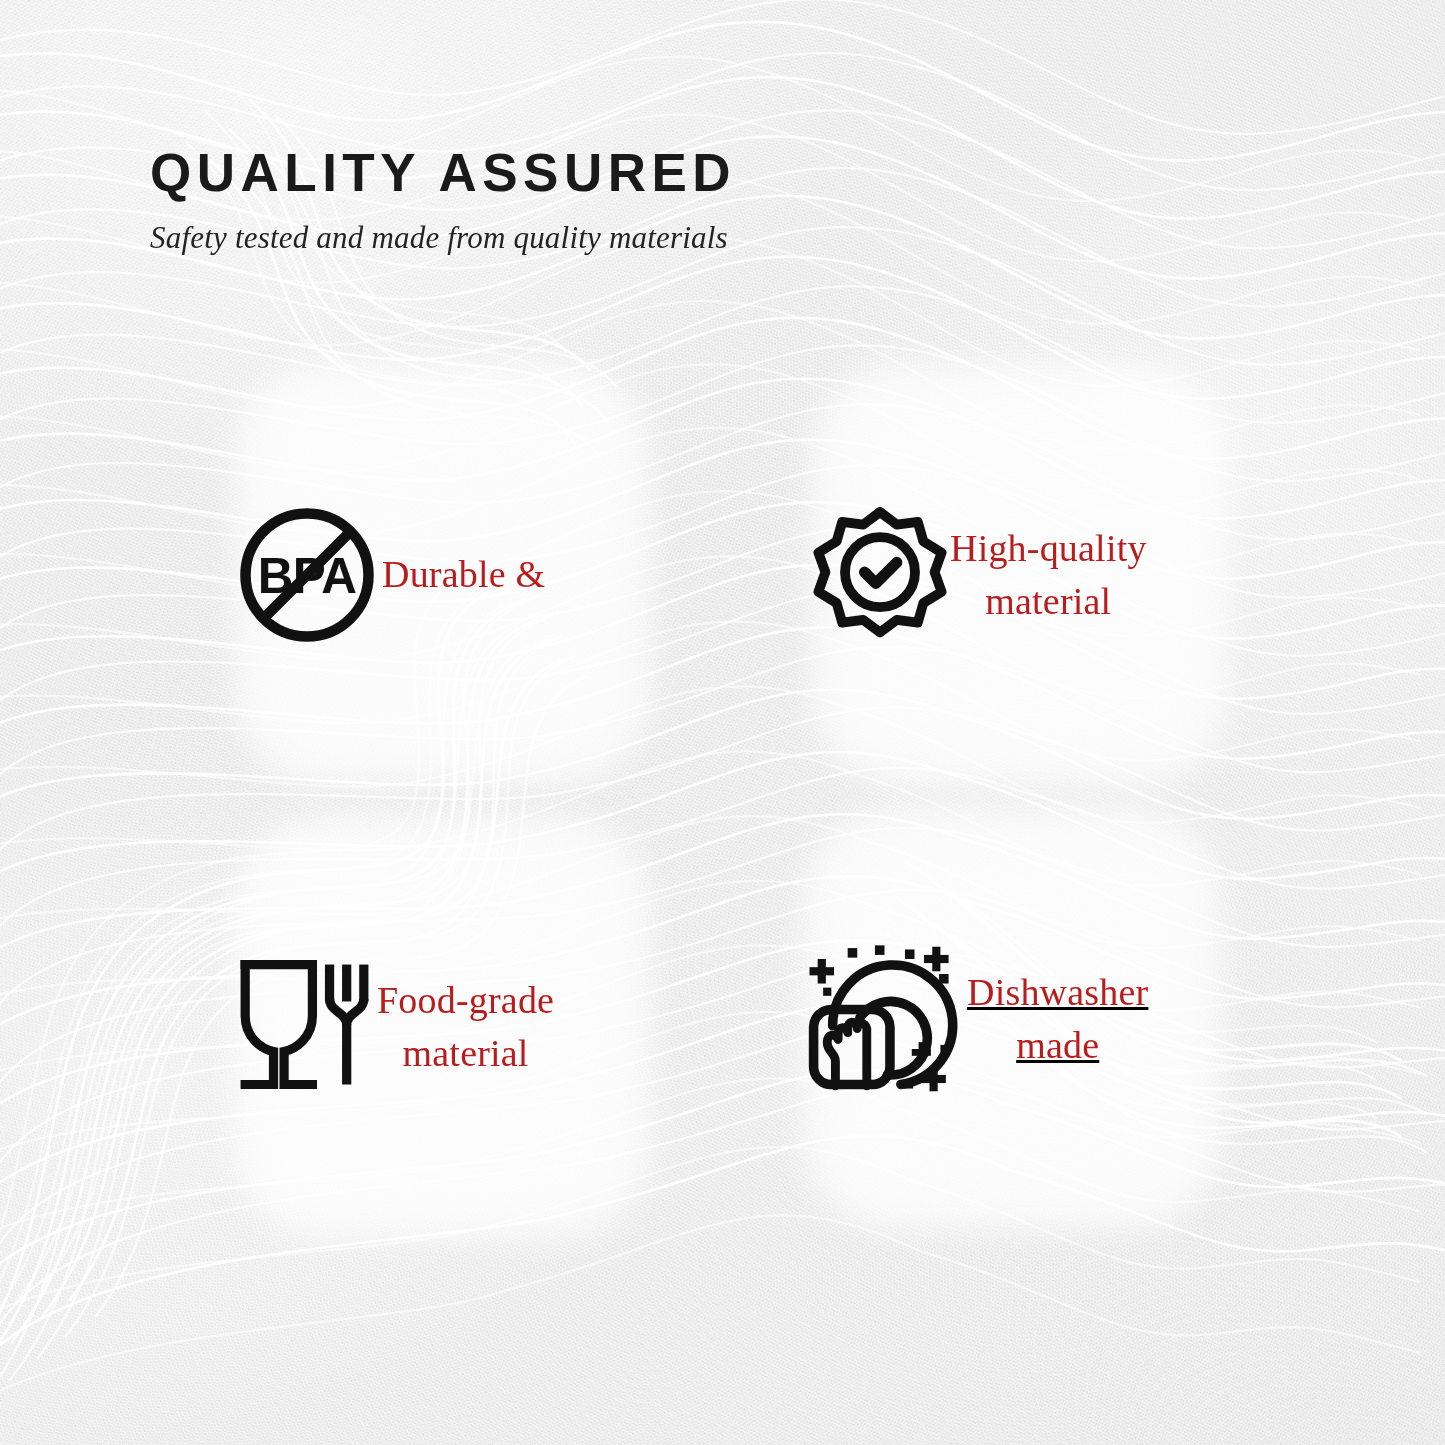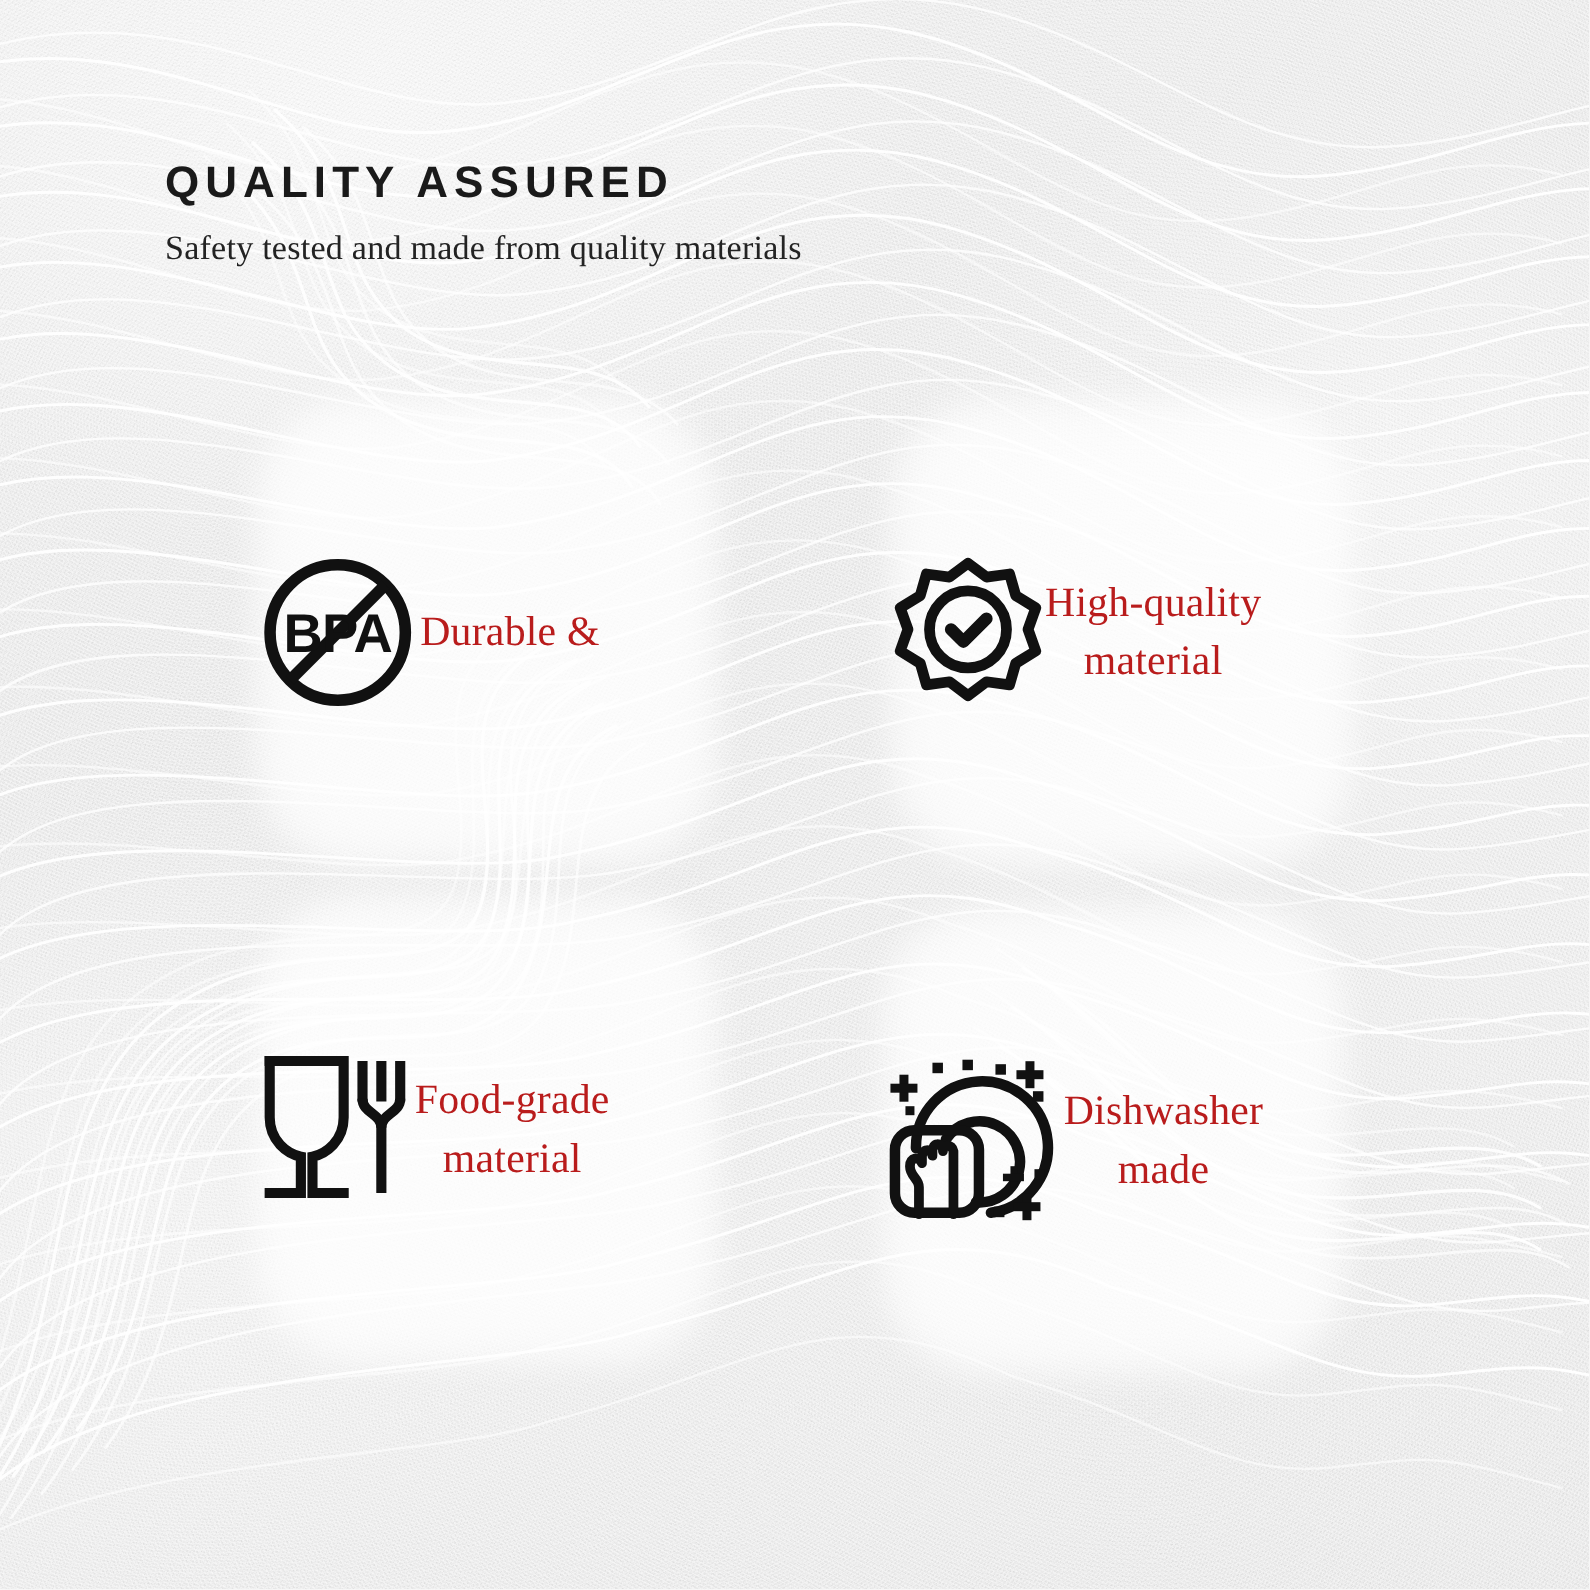--- a/index.html
+++ b/index.html
@@ -58,35 +58,36 @@
   .header {
     position: absolute;
     left: 150px;
     top: 146px;
     width: 1100px;
   }
   .title {
     margin: 0;
     font-family: "Liberation Sans", sans-serif;
     font-weight: 700;
-    font-size: 40px;
+    font-size: 53px;
     letter-spacing: 5.5px;
     color: #1a1a1a;
     line-height: 1.0;
     white-space: nowrap;
   }
   .subtitle {
     margin: 0;
     padding-top: 22px;
     font-family: "Liberation Serif", serif;
     font-size: 31px;
     letter-spacing: .2px;
     color: #232323;
     line-height: 1.1;
     white-space: nowrap;
+    font-style: italic;
   }
 
   
   .grid {
     position: absolute;
     left: 232px;
     top: 362px;
     width: 990px;
     height: 885px;
   }
@@ -120,21 +121,21 @@
     z-index: 2;
     display: flex;
     flex-direction: row;
     align-items: center;
     width: 100%;
     height: 100%;
   }
   .card-1 { left: 0;     top: 0; }
   .card-2 { left: 578px; top: 0; }
   .card-3 { left: 0;     top: 452px; }
-  .card-4 { left: 570px; top: 462px; }
+  .card-4 { left: 570px; top: 444px; text-decoration: underline; }
 
   .icon-wrap {
     height: 215px;
     display: flex;
     align-items: center;
     justify-content: center;
   }
   .label {
     font-family: "Liberation Serif", serif;
     font-size: 38px;

